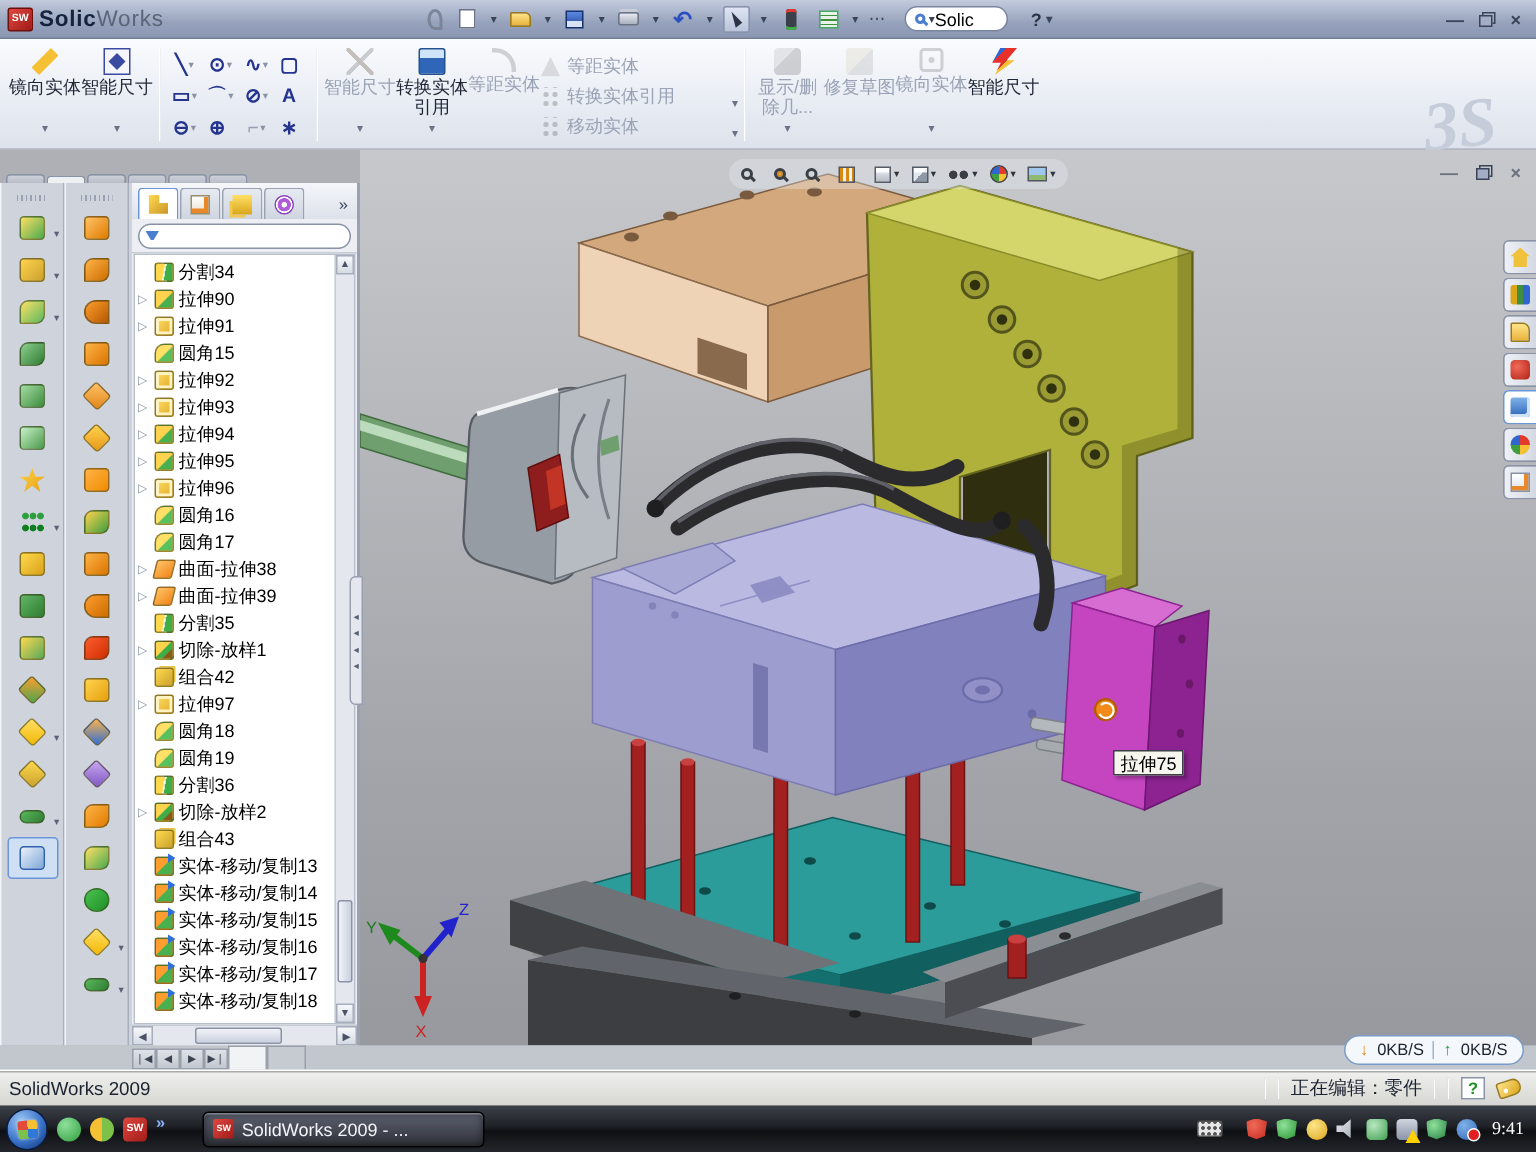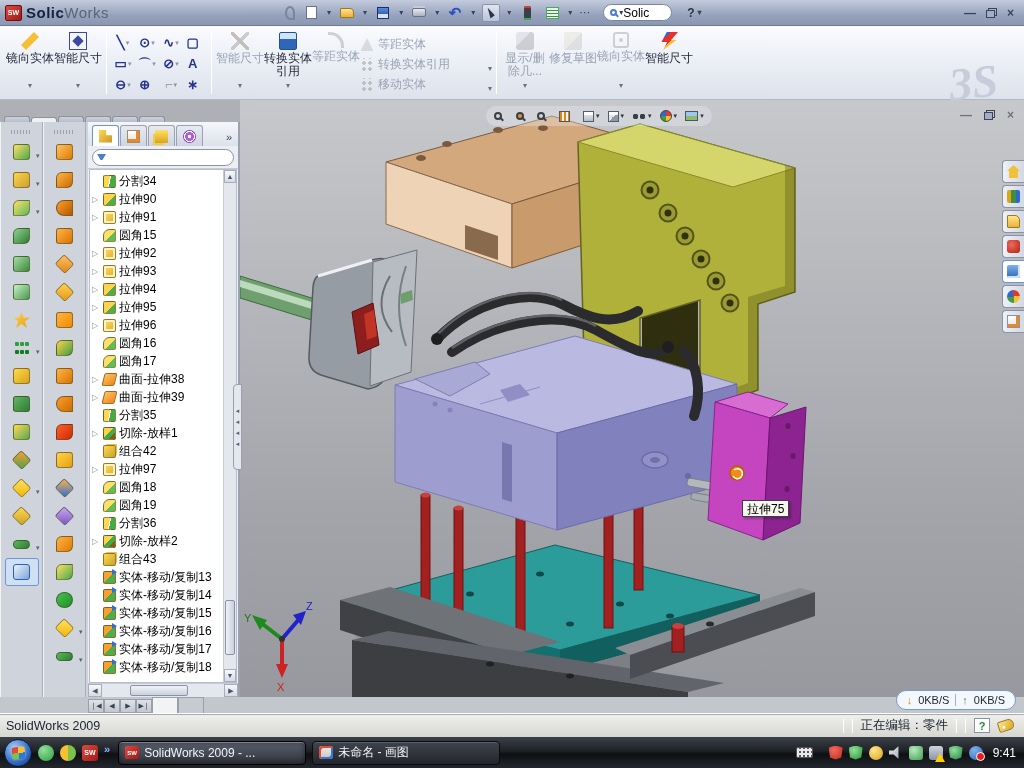--- a/index.html
+++ b/index.html
@@ -226,41 +226,41 @@
   .ql { display:flex; align-items:center; gap:6px; margin-right:8px; }
   .ql-ic { width:16px; height:16px; border-radius:3px; }
   .ql-msg { background:radial-gradient(circle at 35% 30%,#8fe09a,#2f9e3f); border-radius:50%; }
   .ql-ball { background:conic-gradient(#7cc24a 0 50%,#f5c034 0); border-radius:50%; }
   .ql-sw { background:linear-gradient(135deg,#e0473f,#a01b18); color:#fff; font-size:7px; font-weight:bold;
     display:flex; align-items:center; justify-content:center; }
   .ql-chev { color:#8fb6ff; font-size:11px; font-weight:bold; margin-top:-8px; }
   .taskbtn { width:188px; height:24px; margin-right:6px; border-radius:4px; border:1px solid #0a0b0d;
     background:linear-gradient(#3f434c,#23262c); display:flex; align-items:center; gap:5px; padding:0 6px;
     color:#f2f4f8; font-size:12px; box-shadow:inset 0 1px 0 rgba(255,255,255,.15); }
-  .taskbtn.active { background:linear-gradient(#5c6170,#2e3138); border-color:#000; box-shadow:inset 0 1px 0 rgba(255,255,255,.3), inset 0 0 6px rgba(0,0,0,.5); }
+  .taskbtn.active { background:linear-gradient(#5c6170,#2e3138); border-color:#000; box-shadow:inset 0 1px 0 rgba(255,255,255,.3), inset 0 0 6px rgba(0,0,0,.5);margin-left:17px; }
   .taskbtn .lbl { overflow:hidden; text-overflow:ellipsis; white-space:nowrap; }
   .tb-sw { width:14px; height:13px; flex:none; background:linear-gradient(135deg,#e0473f,#a01b18); border-radius:2px;
     color:#fff; font-size:6px; font-weight:bold; display:flex; align-items:center; justify-content:center; }
   .tb-paint { width:14px; height:13px; flex:none; background:linear-gradient(#f0eee8,#c9c4ba); border-radius:3px;
     box-shadow:inset 2px 2px 0 #e24a3b, inset -2px -2px 0 #2f78d6; }
   .tray { margin-left:auto; display:flex; align-items:center; gap:6px; padding-right:8px; }
   .tr-kbd { width:17px; height:11px; background:#e8e8e8; border:1px solid #555; border-radius:2px; margin-right:10px;
     background-image:radial-gradient(circle 1px,#555 1px,transparent 1.5px); background-size:4px 4px; background-position:1px 2px; }
   .tr { width:14px; height:14px; border-radius:3px; }
   .tr-shieldx { background:radial-gradient(circle at 35% 30%,#f06a5a,#c0261a); clip-path:polygon(50% 0,100% 15%,90% 85%,50% 100%,10% 85%,0 15%); }
   .tr-shieldg { background:radial-gradient(circle at 35% 30%,#8fe09a,#1f8f27); clip-path:polygon(50% 0,100% 15%,90% 85%,50% 100%,10% 85%,0 15%); }
   .tr-badge { background:radial-gradient(circle at 35% 30%,#ffe48a,#d9a61a); border-radius:50%; }
   .tr-speaker { background:linear-gradient(135deg,#e8eaf0,#9aa0ab); clip-path:polygon(0 35%,35% 35%,70% 5%,70% 95%,35% 65%,0 65%); }
   .tr-phone { background:radial-gradient(circle at 35% 30%,#b8e8c0,#3f9e4f); border-radius:3px; }
   .tr-net { background:linear-gradient(#cfd5e0,#8a93a6); position:relative; }
   .tr-net::after { content:""; position:absolute; right:-2px; bottom:-2px; border-left:5px solid transparent; border-right:5px solid transparent; border-bottom:9px solid #ffd000; }
   .tr-shieldp { background:radial-gradient(circle at 35% 30%,#8fe09a,#1f7a3f); clip-path:polygon(50% 0,100% 15%,90% 85%,50% 100%,10% 85%,0 15%); }
   .tr-dot { background:radial-gradient(circle at 35% 30%,#7fb2e8,#2f66b8); border-radius:50%; position:relative; }
   .tr-dot::after { content:""; position:absolute; right:-2px; bottom:-1px; width:7px; height:7px; border-radius:50%; background:#e02020; border:1px solid #fff; }
-  .clock { color:#fff; font-size:12px; padding-left:4px; }
+  .clock { color:#fff; font-size:12px; padding-left:4px;font-family:Liberation Serif, serif; }
 
   svg text { font-family:"Liberation Sans",sans-serif; }
 </style>
 </head>
 <body>
 
 <div class="screen">
 
   <div class="titlebar">
     <span class="sw-cube">SW</span>
@@ -1060,24 +1060,20 @@
       <span class="ql-ic ql-msg"></span>
       <span class="ql-ic ql-ball"></span>
       <span class="ql-ic ql-sw">SW</span>
       <span class="ql-chev">»</span>
     </div>
     <span style="display:flex">
         <div class="taskbtn tk-sw active">
     <span class="tb-ic tb-sw">SW</span>
     <span class="lbl">SolidWorks 2009 - ...</span>
   </div>
-        <div class="taskbtn tk-paint">
-    <span class="tb-ic tb-paint"></span>
-    <span class="lbl">未命名 - 画图</span>
-  </div>
       </span>
     <div class="tray">
       <span class="tr-kbd"></span>
       <span class="tr tr-shieldx"></span>
       <span class="tr tr-shieldg"></span>
       <span class="tr tr-badge"></span>
       <span class="tr tr-speaker"></span>
       <span class="tr tr-phone"></span>
       <span class="tr tr-net"></span>
       <span class="tr tr-shieldp"></span>

